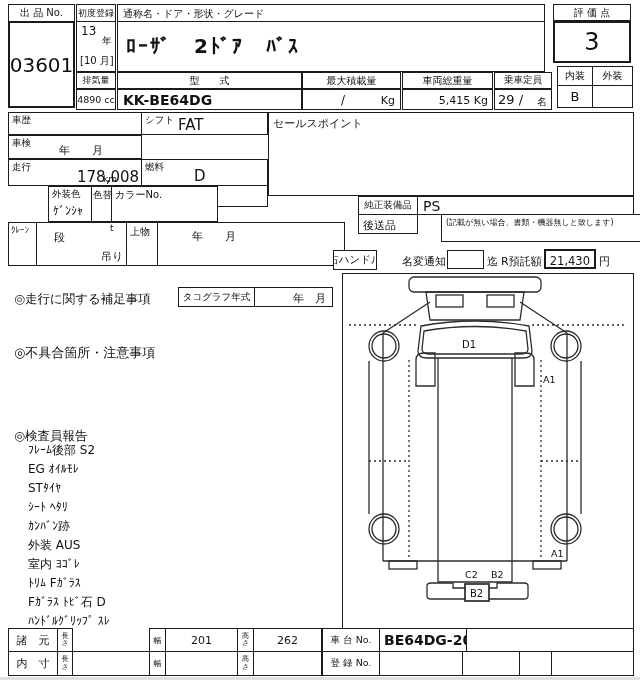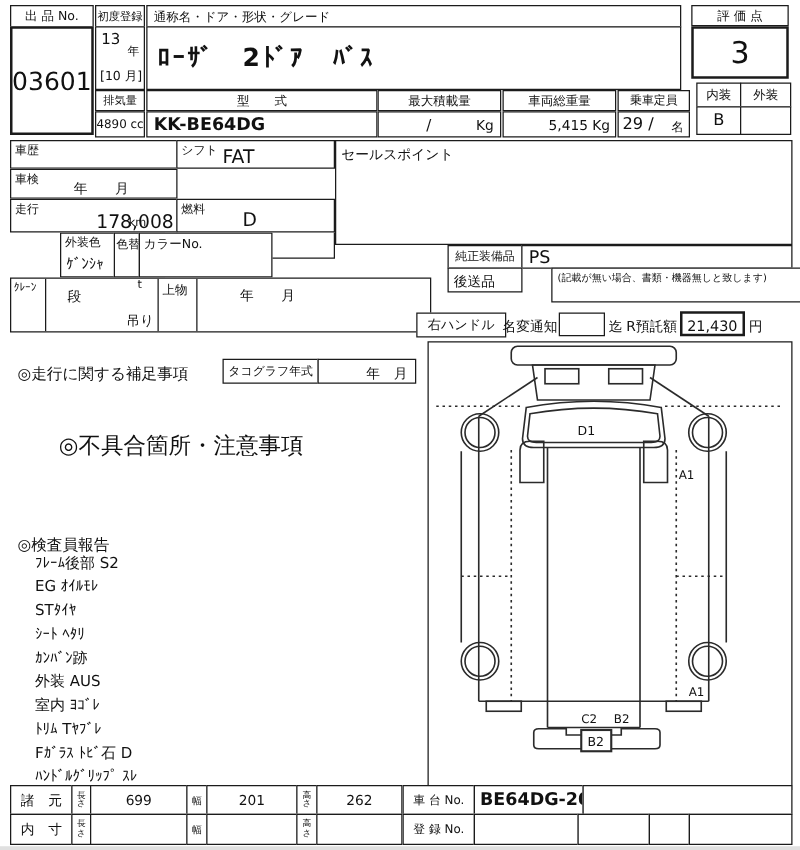--- a/index.html
+++ b/index.html
@@ -118,44 +118,44 @@
   <div class="bx" style="left:268px;top:112px;width:366px;height:84px;">
     <span class="tx" style="left:4px;top:3px;font-size:11px;">セールスポイント</span>
   </div>
   <div class="bx ctr" style="left:358px;top:196px;width:60px;height:19px;font-size:9.5px;">純正装備品</div>
   <div class="bx" style="left:417px;top:196px;width:217px;height:19px;font-size:14px;padding:1px 0 0 5px;">PS</div>
   <div class="bx" style="left:358px;top:214px;width:60px;height:20px;font-size:11px;padding:3px 0 0 4px;">後送品</div>
   <div class="bx" style="left:441px;top:214px;width:208px;height:28px;">
     <span class="tx" style="left:4px;top:2px;font-size:8px;">(記載が無い場合、書類・機器無しと致します)</span>
   </div>
 
-  <div class="bx ctr" style="left:333px;top:250px;width:72px;height:20px;font-size:10.5px;border-width:1.5px;">右ハンドル</div>
+  <div class="bx ctr" style="left:333px;top:250px;width:44px;height:20px;font-size:10.5px;border-width:1.5px;">右ハンドル</div>
   <span class="tx" style="left:402px;top:254px;font-size:11px;">名変通知</span>
   <div class="bx" style="left:447px;top:250px;width:37px;height:19px;"></div>
   <span class="tx" style="left:487px;top:254px;font-size:11px;">迄</span>
   <span class="tx" style="left:501px;top:254px;font-size:11px;">R預託額</span>
   <div class="bx t2" style="left:544px;top:249px;width:52px;height:20px;font-size:11.5px;text-align:right;padding:3px 4px 0 0;">21,430</div>
   <span class="tx" style="left:599px;top:254px;font-size:11px;">円</span>
 
   <span class="tx" style="left:14px;top:291px;font-size:12.5px;">◎走行に関する補足事項</span>
   <div class="bx ctr" style="left:178px;top:287px;width:77px;height:20px;font-size:9.5px;">タコグラフ年式</div>
   <div class="bx" style="left:254px;top:287px;width:79px;height:20px;font-size:11px;text-align:right;padding:3px 6px 0 0;">年　月</div>
 
-  <span class="tx" style="left:14px;top:344px;font-size:18px;margin-left:33px;">◎不具合箇所・注意事項</span>
+  <span class="tx" style="left:14px;top:344px;font-size:13px;">◎不具合箇所・注意事項</span>
 
   <span class="tx" style="left:14px;top:428px;font-size:12.5px;">◎検査員報告</span>
   <div class="tx" style="left:28px;top:441px;font-size:12px;line-height:19px;">
     <div>ﾌﾚｰﾑ後部 S2</div>
     <div>EG ｵｲﾙﾓﾚ</div>
     <div>STﾀｲﾔ</div>
     <div>ｼｰﾄ ﾍﾀﾘ</div>
     <div>ｶﾝﾊﾞﾝ跡</div>
     <div>外装 AUS</div>
     <div>室内 ﾖｺﾞﾚ</div>
-    <div>ﾄﾘﾑ Tﾔﾌﾞﾚ</div>
+    <div>ﾄﾘﾑ Fｶﾞﾗｽ</div>
     <div>Fｶﾞﾗｽ ﾄﾋﾞ石 D</div>
     <div>ﾊﾝﾄﾞﾙｸﾞﾘｯﾌﾟ ｽﾚ</div>
   </div>
 
   <div class="bx" style="left:342px;top:273px;width:292px;height:359px;">
     <svg width="290" height="357" viewBox="0 0 290 357">
       <g fill="none" stroke="#2b2b2b" stroke-width="1.3">
 
         <rect x="66" y="3" width="132" height="15" rx="5"></rect>
 
@@ -214,21 +214,20 @@
       <text x="148" y="304" font-size="9.5">B2</text>
       <text x="127" y="323" font-size="10">B2</text>
     </svg>
   </div>
 
   <div class="bx ctr" style="left:8px;top:628px;width:50px;height:24px;font-size:11px;">諸　元</div>
   <div class="bx stack" style="left:57px;top:628px;width:16px;height:24px;">
     <span>長</span>
     <span>さ</span>
   </div>
-  <div class="bx ctr" style="left:72px;top:628px;width:78px;height:24px;font-size:11px;">699</div>
   <div class="bx ctr" style="left:149px;top:628px;width:17px;height:24px;font-size:8px;">幅</div>
   <div class="bx ctr" style="left:165px;top:628px;width:73px;height:24px;font-size:11px;">201</div>
   <div class="bx stack" style="left:237px;top:628px;width:17px;height:24px;">
     <span>高</span>
     <span>さ</span>
   </div>
   <div class="bx ctr" style="left:253px;top:628px;width:69px;height:24px;font-size:11px;">262</div>
 
   <div class="bx ctr" style="left:8px;top:651px;width:50px;height:25px;font-size:11px;">内　寸</div>
   <div class="bx stack" style="left:57px;top:651px;width:16px;height:25px;">

